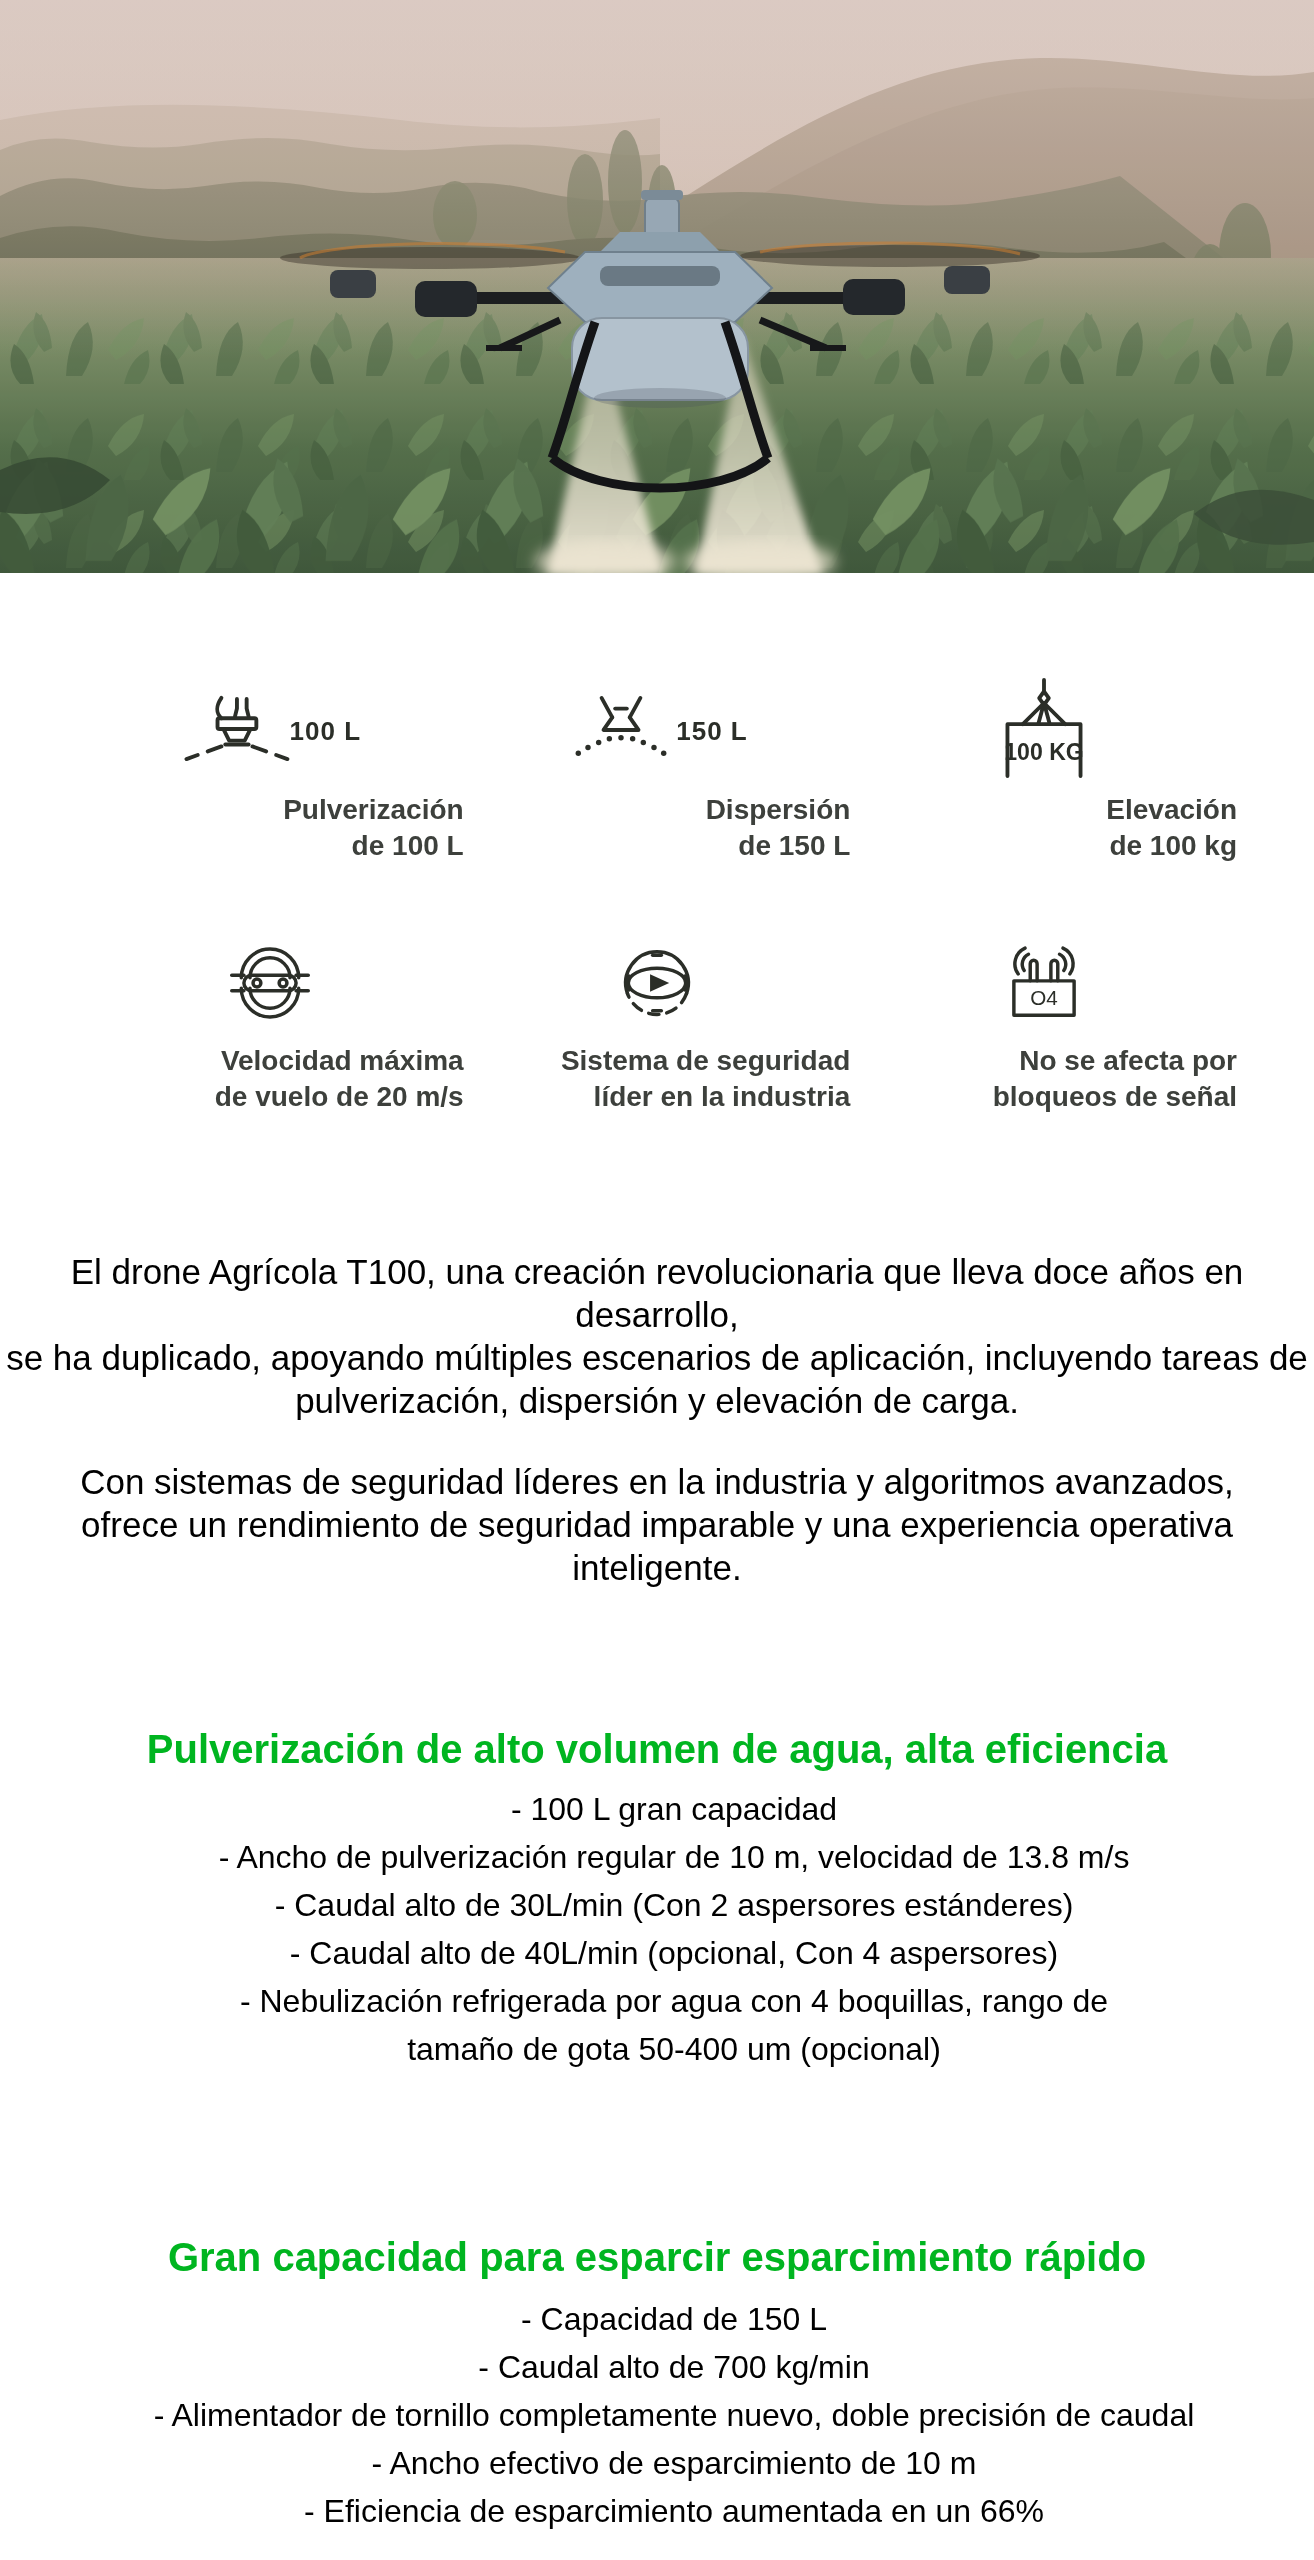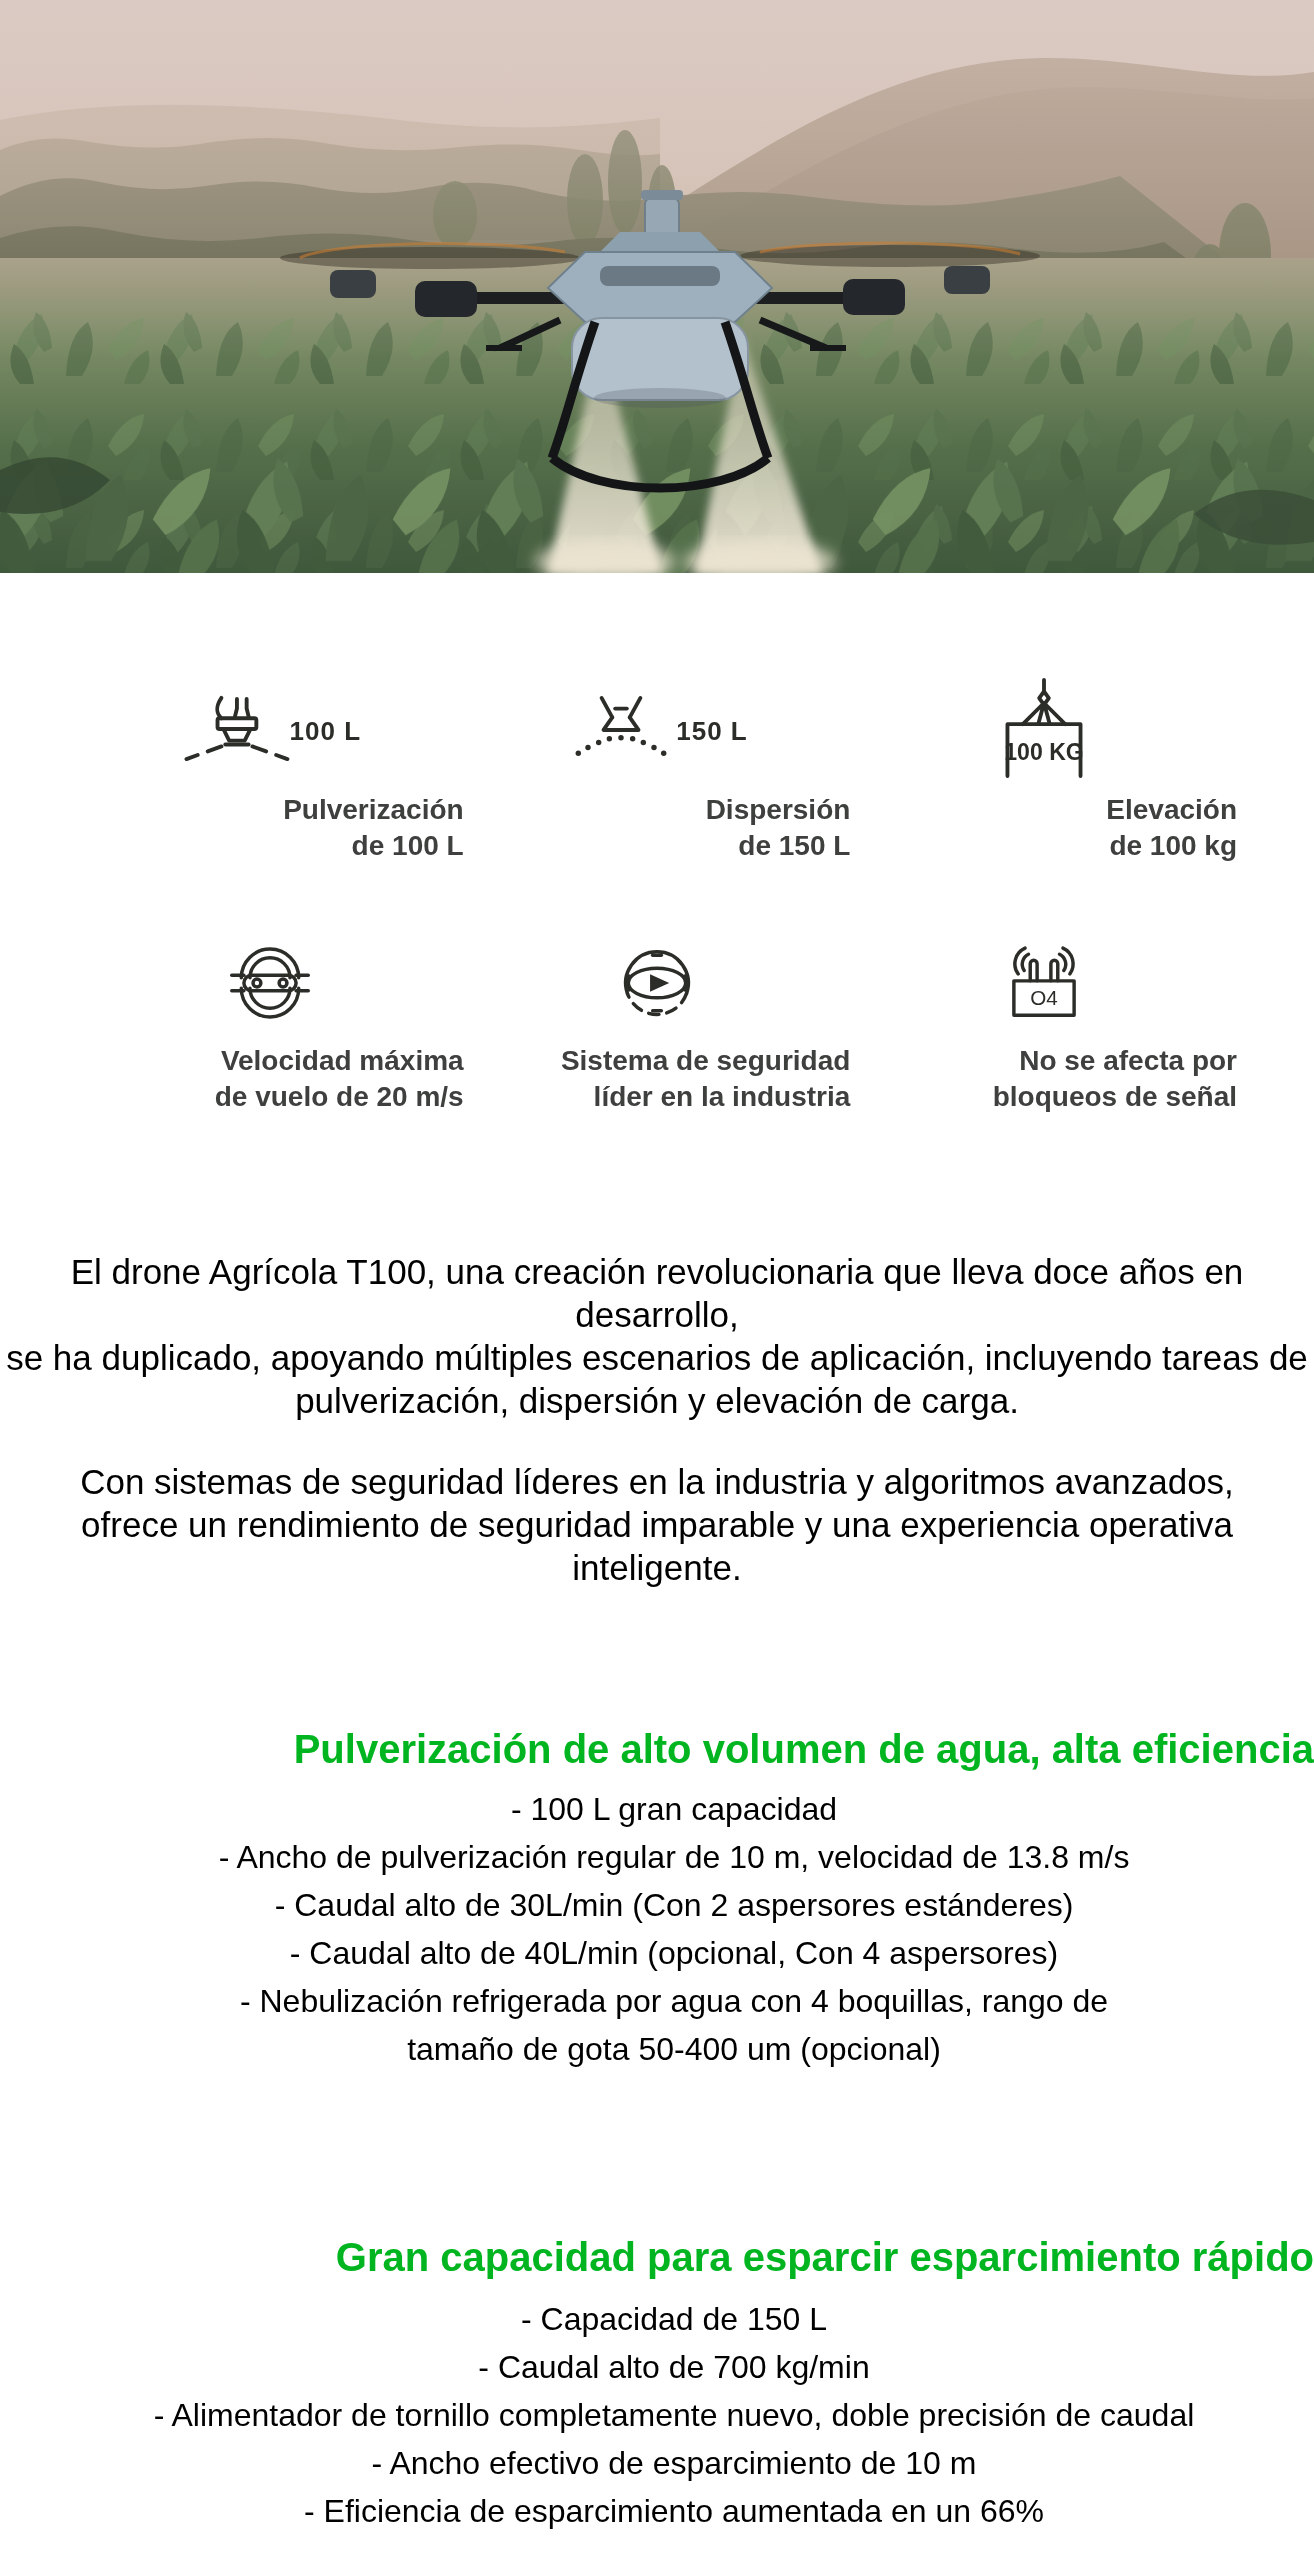--- a/index.html
+++ b/index.html
@@ -22,21 +22,21 @@
   .caption{margin-top:12px;font-size:28px;line-height:36px;font-weight:600;color:#3d403c;text-align:right;}
   .row2 .caption{margin-top:16px;}
   .ic{stroke:#2b2e28;fill:none;stroke-width:4;stroke-linecap:round;stroke-linejoin:round;}
   
   .intro{margin-top:135px;text-align:center;}
   .para{font-size:35px;line-height:43px;color:#000;}
   .para2{margin-top:38px;}
   
   .section1{margin-top:136px;text-align:center;}
   .section2{margin-top:160px;text-align:center;}
-  .stitle{margin:0;font-size:40px;line-height:48px;font-weight:700;color:#00b520;text-align:right;}
+  .stitle{margin:0;font-size:40px;line-height:48px;font-weight:700;color:#00b520;}
   .bullets{margin-top:12px;font-size:32px;line-height:48px;color:#000;padding-left:34px;}
   .section2 .bullets{margin-top:14px;}
 </style>
 </head>
 <body>
 
 <div class="page">
 
   <div class="hero">
     <svg width="1314" height="573" viewBox="0 0 1314 573" preserveAspectRatio="none">

